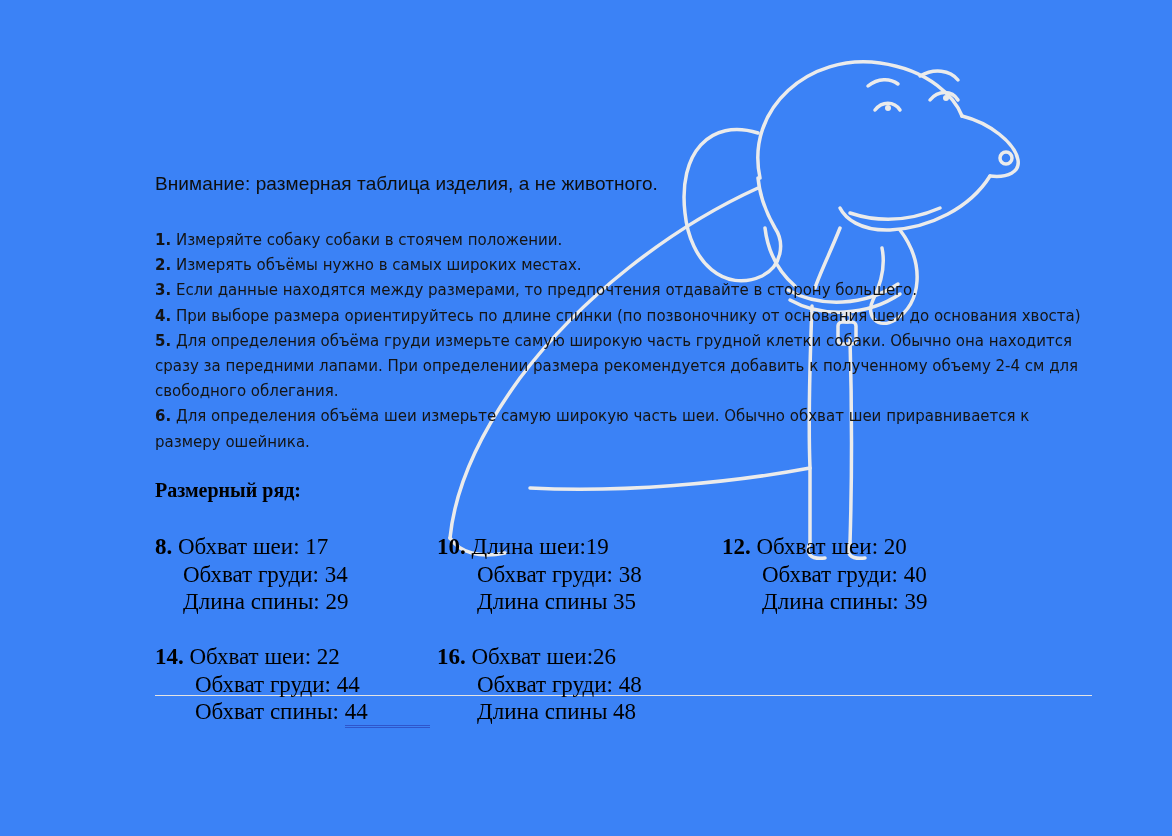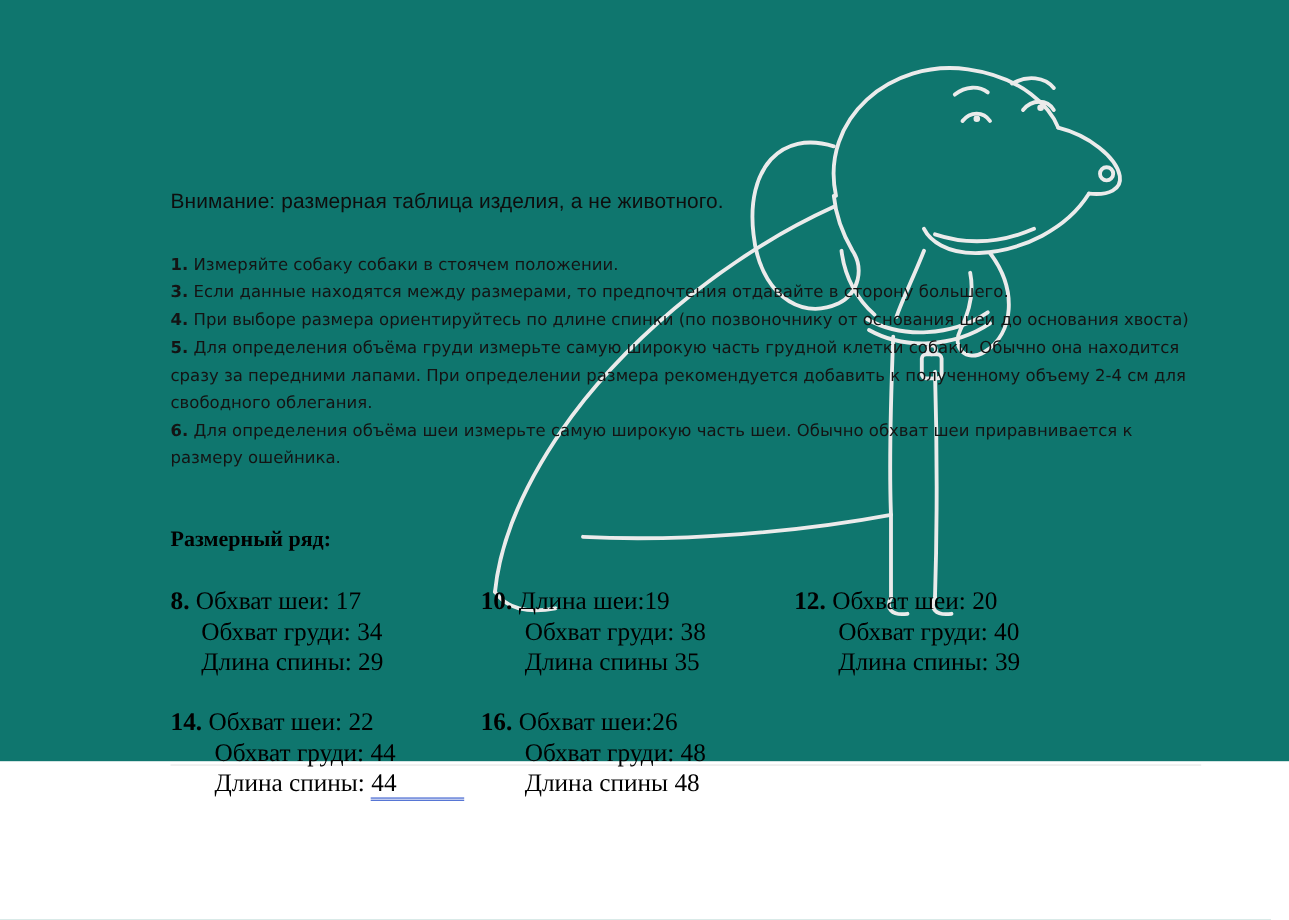--- a/index.html
+++ b/index.html
@@ -10,22 +10,22 @@
   body {
     width: 1172px;
     height: 836px;
     overflow: hidden;
     font-family: "Liberation Sans", sans-serif;
     color: #121212;
   }
   .page {
     position: relative;
     width: 1172px;
-    height: 692px;
-    background: #0f766e;
+    height: 836px;
+    background: #3b82f6;
   }
 
   
   .watermark {
     position: absolute;
     left: 290px;
     top: 38px;
     width: 780px;
     height: 540px;
     pointer-events: none;
@@ -154,20 +154,21 @@
   </svg>
 
   <div class="divider"></div>
 
   <div class="content">
 
     <div class="doc-title">Внимание: размерная таблица изделия, а не животного.</div>
 
     <div class="instructions">
       <p><span class="num">1.</span> <span>Измеряйте собаку собаки в стоячем положении.</span></p>
+      <p><span class="num">2.</span> <span>Измерять объёмы нужно в самых широких местах.</span></p>
       <p><span class="num">3.</span> <span>Если данные находятся между размерами, то предпочтения отдавайте в сторону большего.</span></p>
       <p><span class="num">4.</span> <span>При выборе размера ориентируйтесь по длине спинки (по позвоночнику от основания шеи до основания хвоста)</span></p>
       <p><span class="num">5.</span> <span>Для определения объёма груди измерьте самую широкую часть грудной клетки собаки. Обычно она находится сразу за передними лапами. При определении размера рекомендуется добавить к полученному объему 2-4 см для свободного облегания.</span></p>
       <p><span class="num">6.</span> <span>Для определения объёма шеи измерьте самую широкую часть шеи. Обычно обхват шеи приравнивается к размеру ошейника.</span></p>
     </div>
 
     <div class="sizes-heading">Размерный ряд:</div>
 
     <div id="size-0" class="size-block">
       <div><span class="num">8.</span> <span>Обхват шеи: 17</span></div>
@@ -183,21 +184,21 @@
 
     <div id="size-2" class="size-block wide">
       <div><span class="num">12.</span> <span>Обхват шеи: 20</span></div>
       <div class="cont">Обхват груди: 40</div>
       <div class="cont">Длина спины: 39</div>
     </div>
 
     <div id="size-3" class="size-block wide">
       <div><span class="num">14.</span> <span>Обхват шеи: 22</span></div>
       <div class="cont">Обхват груди: 44</div>
-      <div class="cont"><span>Длина спины:</span> <span class="ul-blue">44</span></div>
+      <div class="cont"><span>Обхват спины:</span> <span class="ul-blue">44</span></div>
     </div>
 
     <div id="size-4" class="size-block wide">
       <div><span class="num">16.</span> <span>Обхват шеи:26</span></div>
       <div class="cont">Обхват груди: 48</div>
       <div class="cont">Длина спины 48</div>
     </div>
 
   </div>
 </div>

